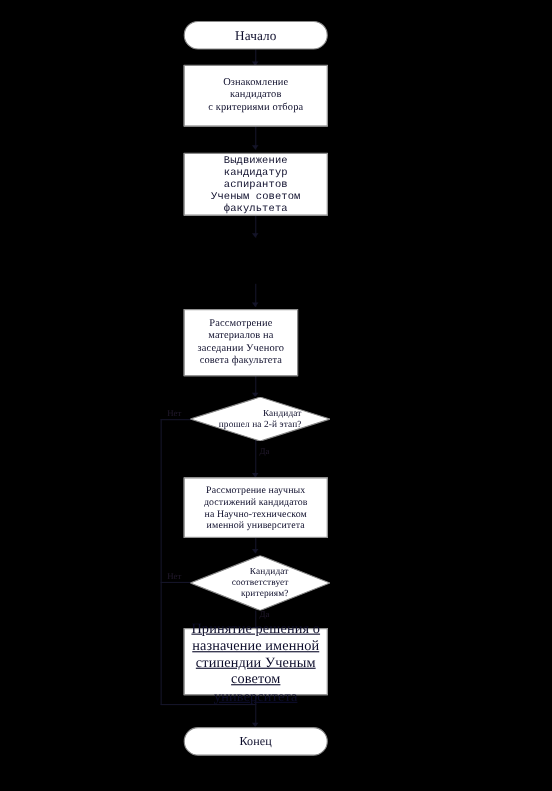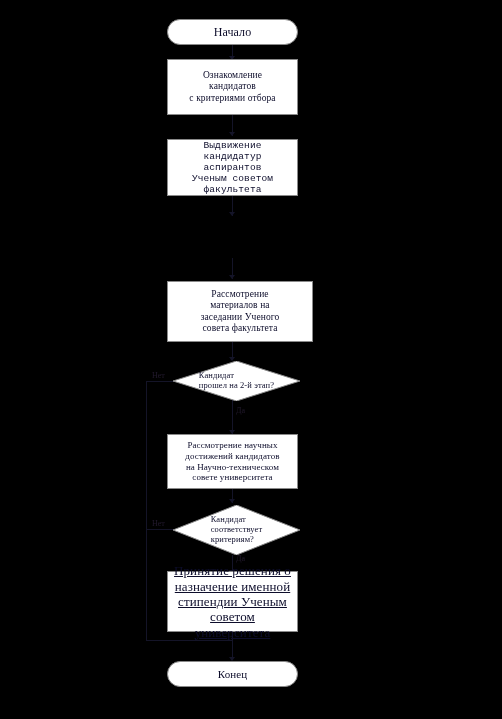--- a/index.html
+++ b/index.html
@@ -51,21 +51,21 @@
     white-space: pre-line;
     letter-spacing: 0.1px;
   }
 
   
   .decision {
     position: absolute;
     display: flex;
     align-items: center;
     justify-content: center;
-    text-align: left;
+    text-align: right;
   }
   .decision .diamond-bg {
     position: absolute;
     left: 0; top: 0;
     width: 100%;
     height: 100%;
   }
   .decision .label {
     position: relative;
     z-index: 2;
@@ -155,40 +155,40 @@
   </div>
 
   <div class="node process" style="left:167px; top:139px; width:131px; height:57px; font-size:9.5px;font-family:Liberation Mono, monospace;">
     <span class="label">Выдвижение
 кандидатур аспирантов
 Ученым советом
 факультета</span>
   </div>
 
 
-  <div class="node process" style="left:167px; top:281px; width:146px; height:61px; font-size:9.5px;">
+  <div class="node process" style="left:167px; top:281px; width:104px; height:61px; font-size:9.5px;">
     <span class="label">Рассмотрение
 материалов на
 заседании Ученого
 совета факультета</span>
   </div>
 
   <div class="decision" style="left:173px; top:361px; width:127px; height:40px; font-size:8.5px;">
     <svg class="diamond-bg" viewBox="0 0 127 40" preserveAspectRatio="none">
       <polygon points="63.5,0 127,20 63.5,40 0,20" fill="#ffffff" stroke="#8a8a8a" stroke-width="1"></polygon>
     </svg>
     <span class="label">Кандидат
 прошел на 2-й этап?</span>
   </div>
 
   <div class="node process" style="left:167px; top:434px; width:131px; height:55px; font-size:9px;">
     <span class="label">Рассмотрение  научных
 достижений кандидатов
 на Научно-техническом
-совете университета</span>
+именной университета</span>
   </div>
 
   <div class="decision" style="left:173px; top:505px; width:127px; height:50px; font-size:8.5px;">
     <svg class="diamond-bg" viewBox="0 0 127 50" preserveAspectRatio="none">
       <polygon points="63.5,0 127,25 63.5,50 0,25" fill="#ffffff" stroke="#8a8a8a" stroke-width="1"></polygon>
     </svg>
     <span class="label">Кандидат
 соответствует
 критериям?</span>
   </div>

